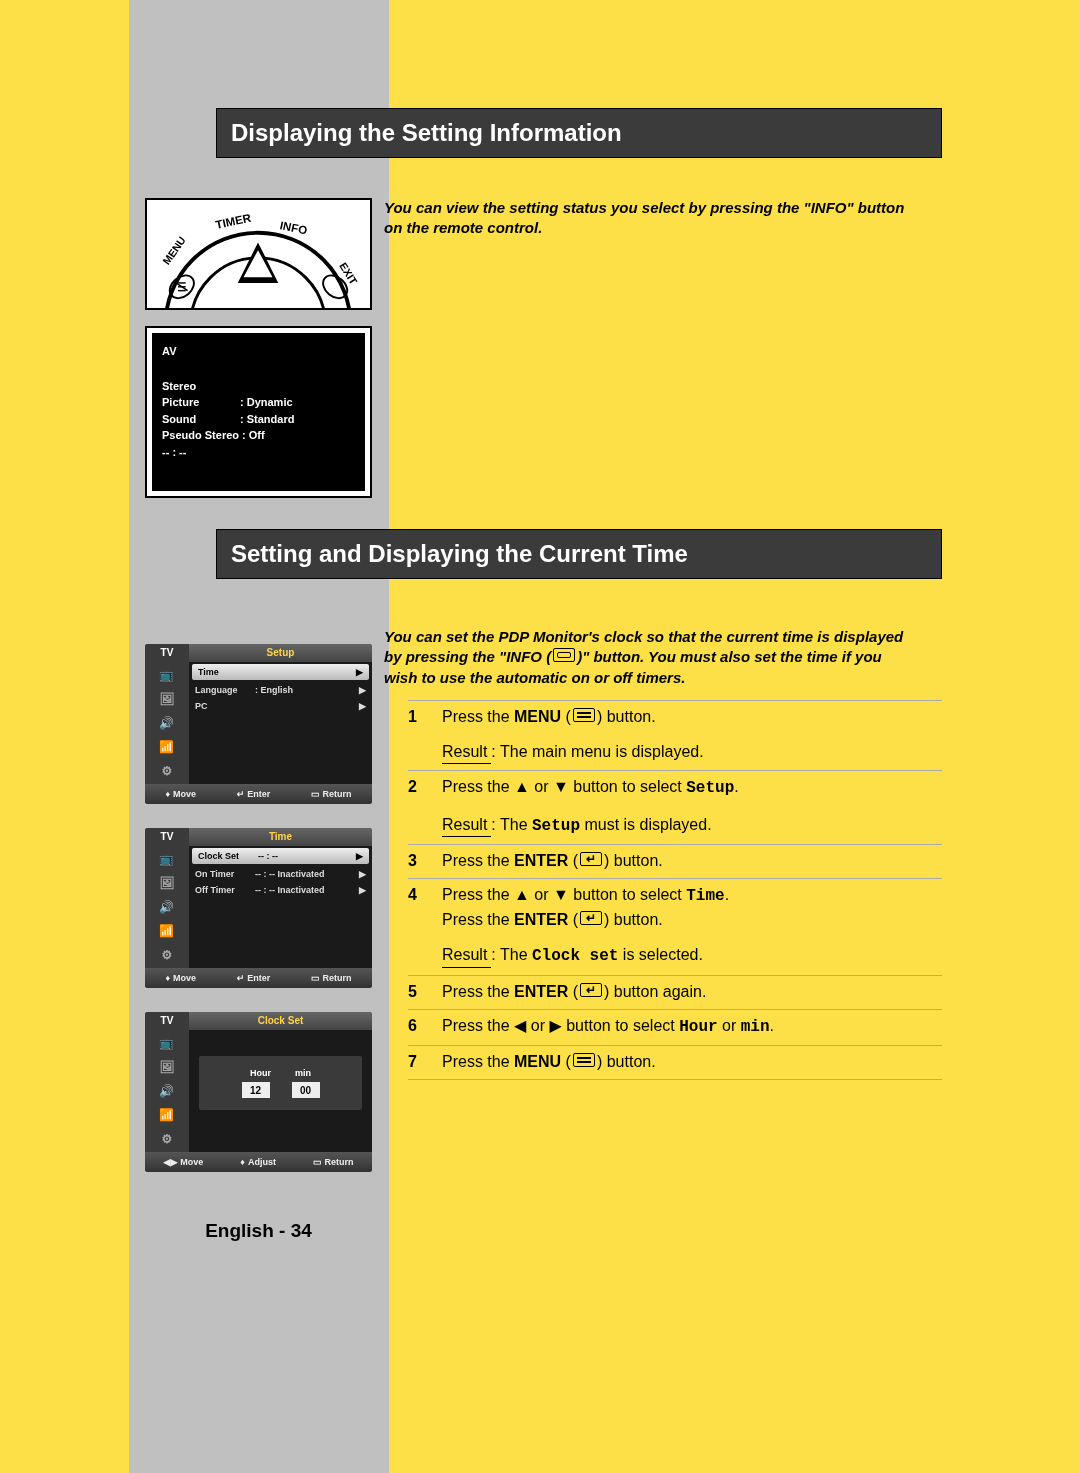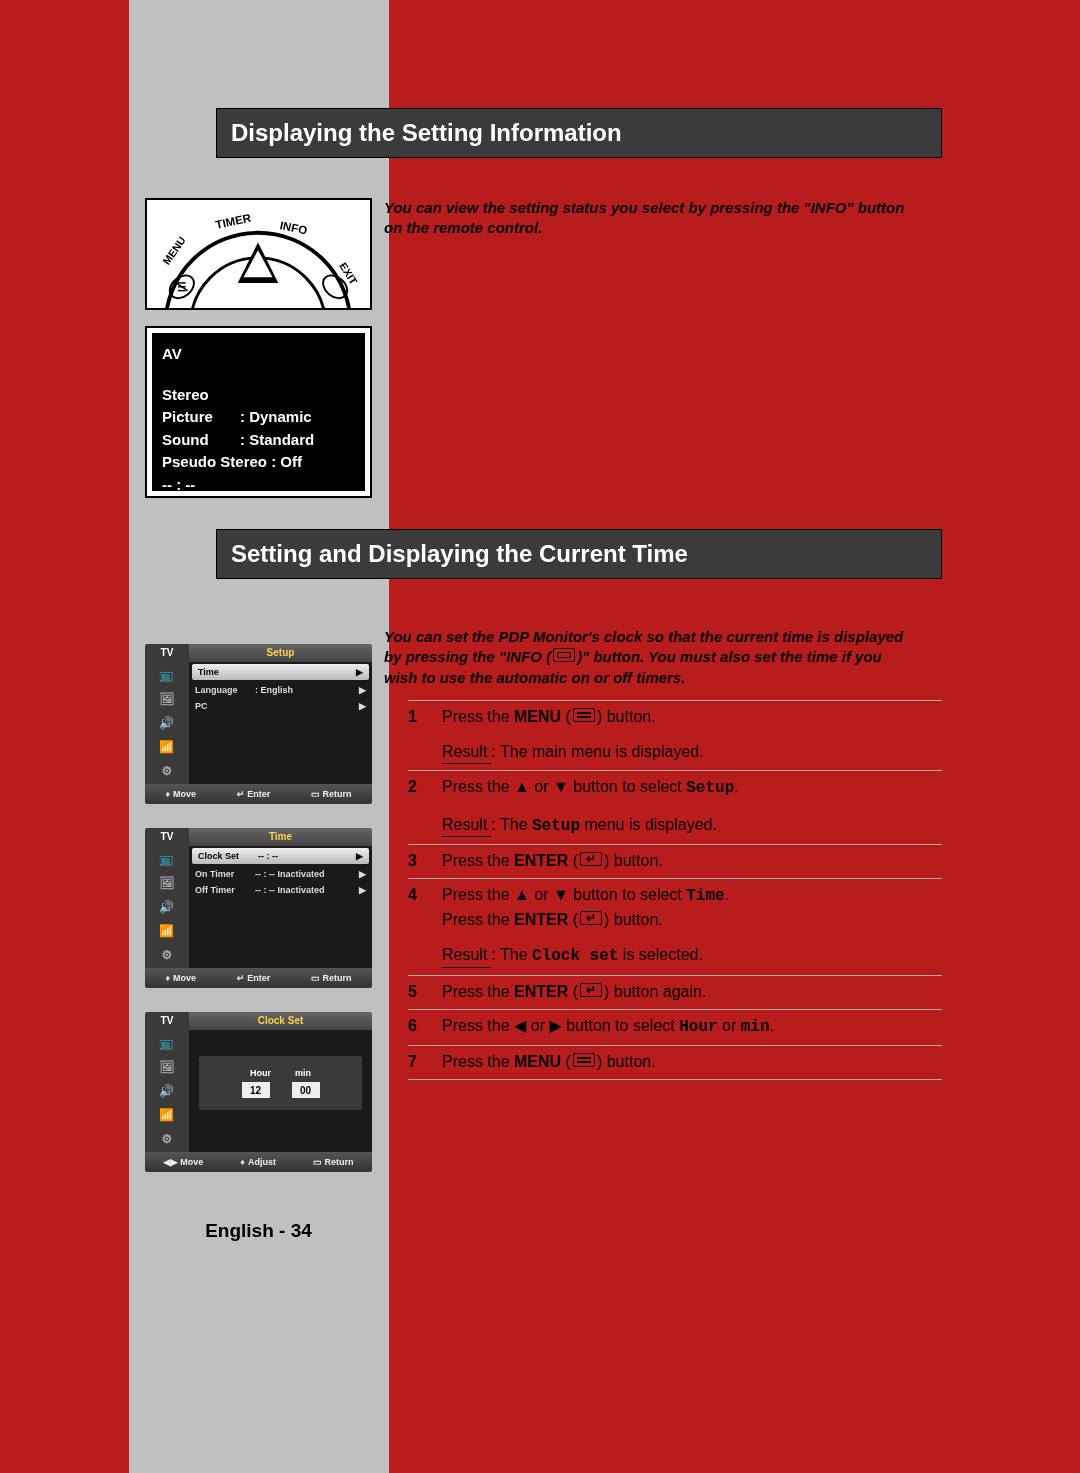--- a/index.html
+++ b/index.html
@@ -6,21 +6,21 @@
   body {
     font-family: Arial, Helvetica, sans-serif;
     background: #fff;
     width: 1080px;
     margin: 0 auto;
   }
   .page {
     width: 1080px;
     height: 1473px;
     position: relative;
-    background: #b91c1c;
+    background: #fde047;
   }
   .gray-strip {
     position: absolute;
     left: 129px;
     top: 0;
     width: 260px;
     height: 1473px;
     background: #c0c0c0;
   }
   .title-bar {
@@ -139,21 +139,21 @@
     height: 172px;
     border: 2px solid #000;
     background: #fff;
     padding: 5px;
   }
   .info-osd-inner {
     width: 100%;
     height: 100%;
     background: #000;
     color: #fff;
-    font-size: 15px;
+    font-size: 11px;
     font-weight: bold;
     padding: 10px;
     line-height: 1.5;
   }
   .info-osd-inner .gap { height: 18px; }
   .info-row { display: flex; }
   .info-row .k { width: 78px; }
   .info-row .v { }
 
   
@@ -465,21 +465,21 @@
         <div class="step-num">1</div>
         <div class="step-body">
           <div><span>Press the </span><span class="bold">MENU</span><span> (</span><span class="rect-icon menu"></span><span>) button.</span></div>
           <div class="result-line"><span class="result-label">Result</span>:     <span>   The main menu is displayed.</span></div>
         </div>
       </div>
       <div class="step-row">
         <div class="step-num">2</div>
         <div class="step-body">
           <div><span>Press the ▲ or ▼ button to select </span><span class="mono">Setup</span><span>.</span></div>
-          <div class="result-line"><span class="result-label">Result</span>:     <span>   <span>The </span><span class="mono">Setup</span><span> menu is displayed.</span></span></div>
+          <div class="result-line"><span class="result-label">Result</span>:     <span>   <span>The </span><span class="mono">Setup</span><span> must is displayed.</span></span></div>
         </div>
       </div>
       <div class="step-row">
         <div class="step-num">3</div>
         <div class="step-body">
           <div><span>Press the </span><span class="bold">ENTER</span><span> (</span><span class="rect-icon enter"></span><span>) button.</span></div>
         </div>
       </div>
       <div class="step-row">
         <div class="step-num">4</div>

